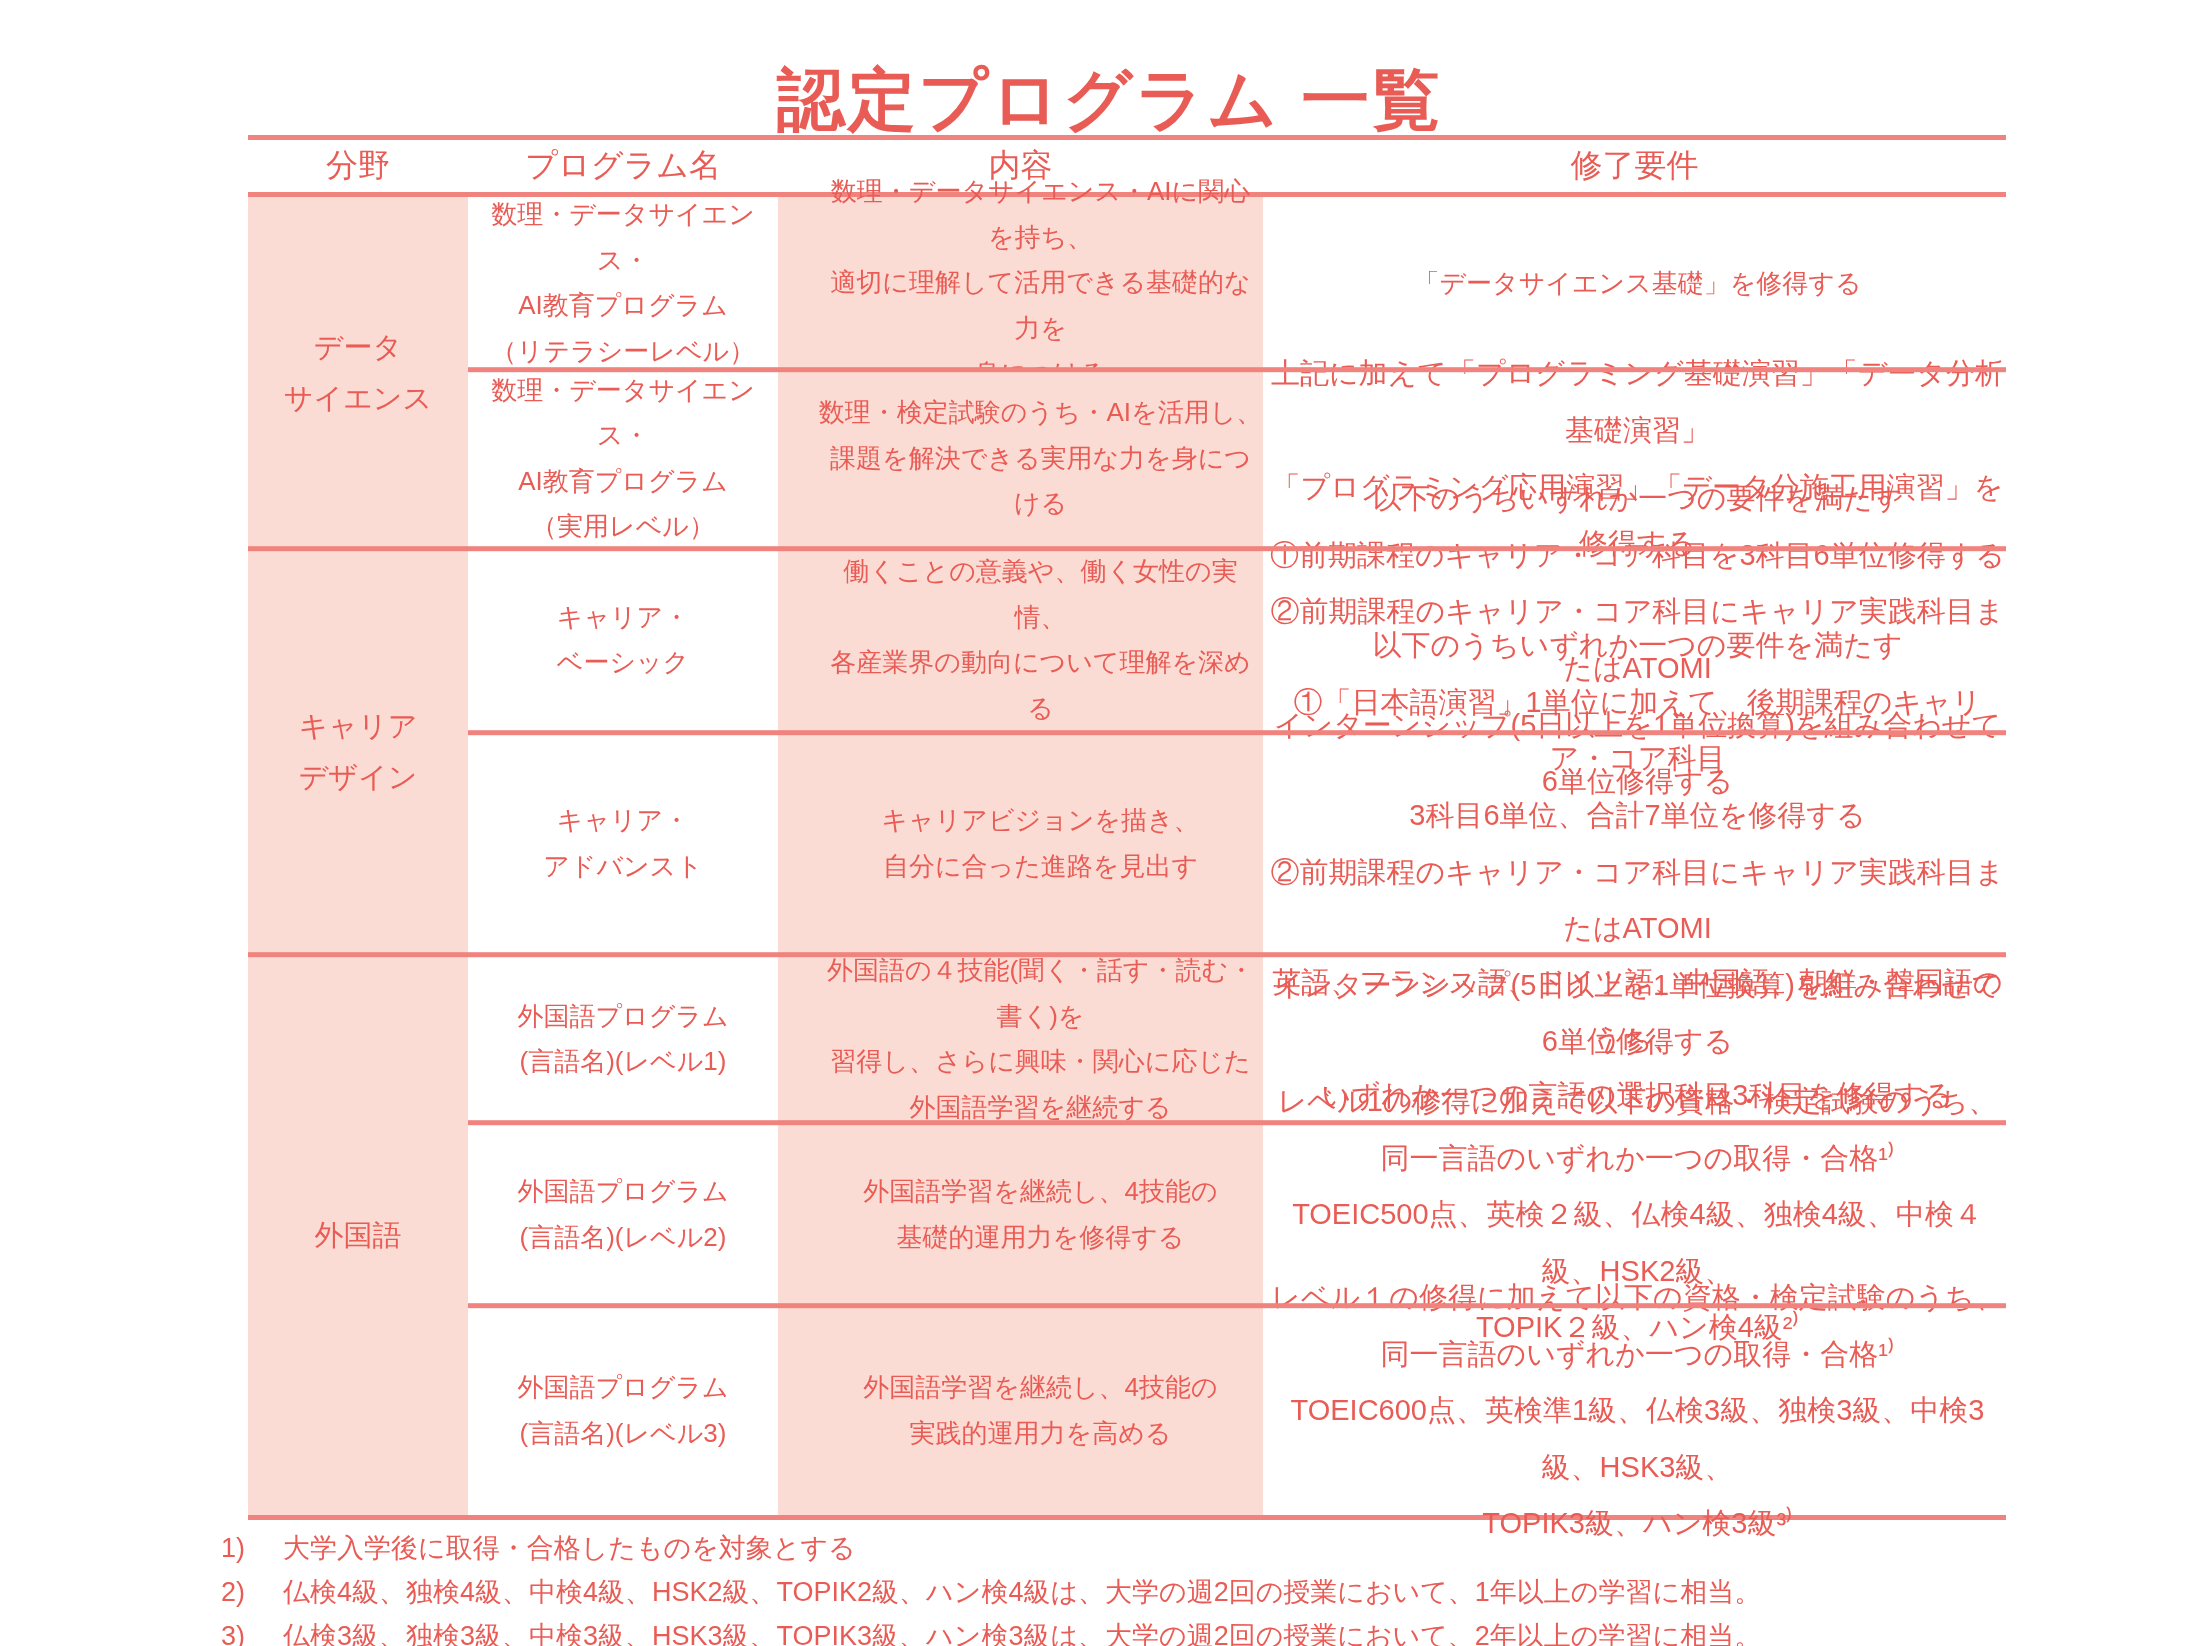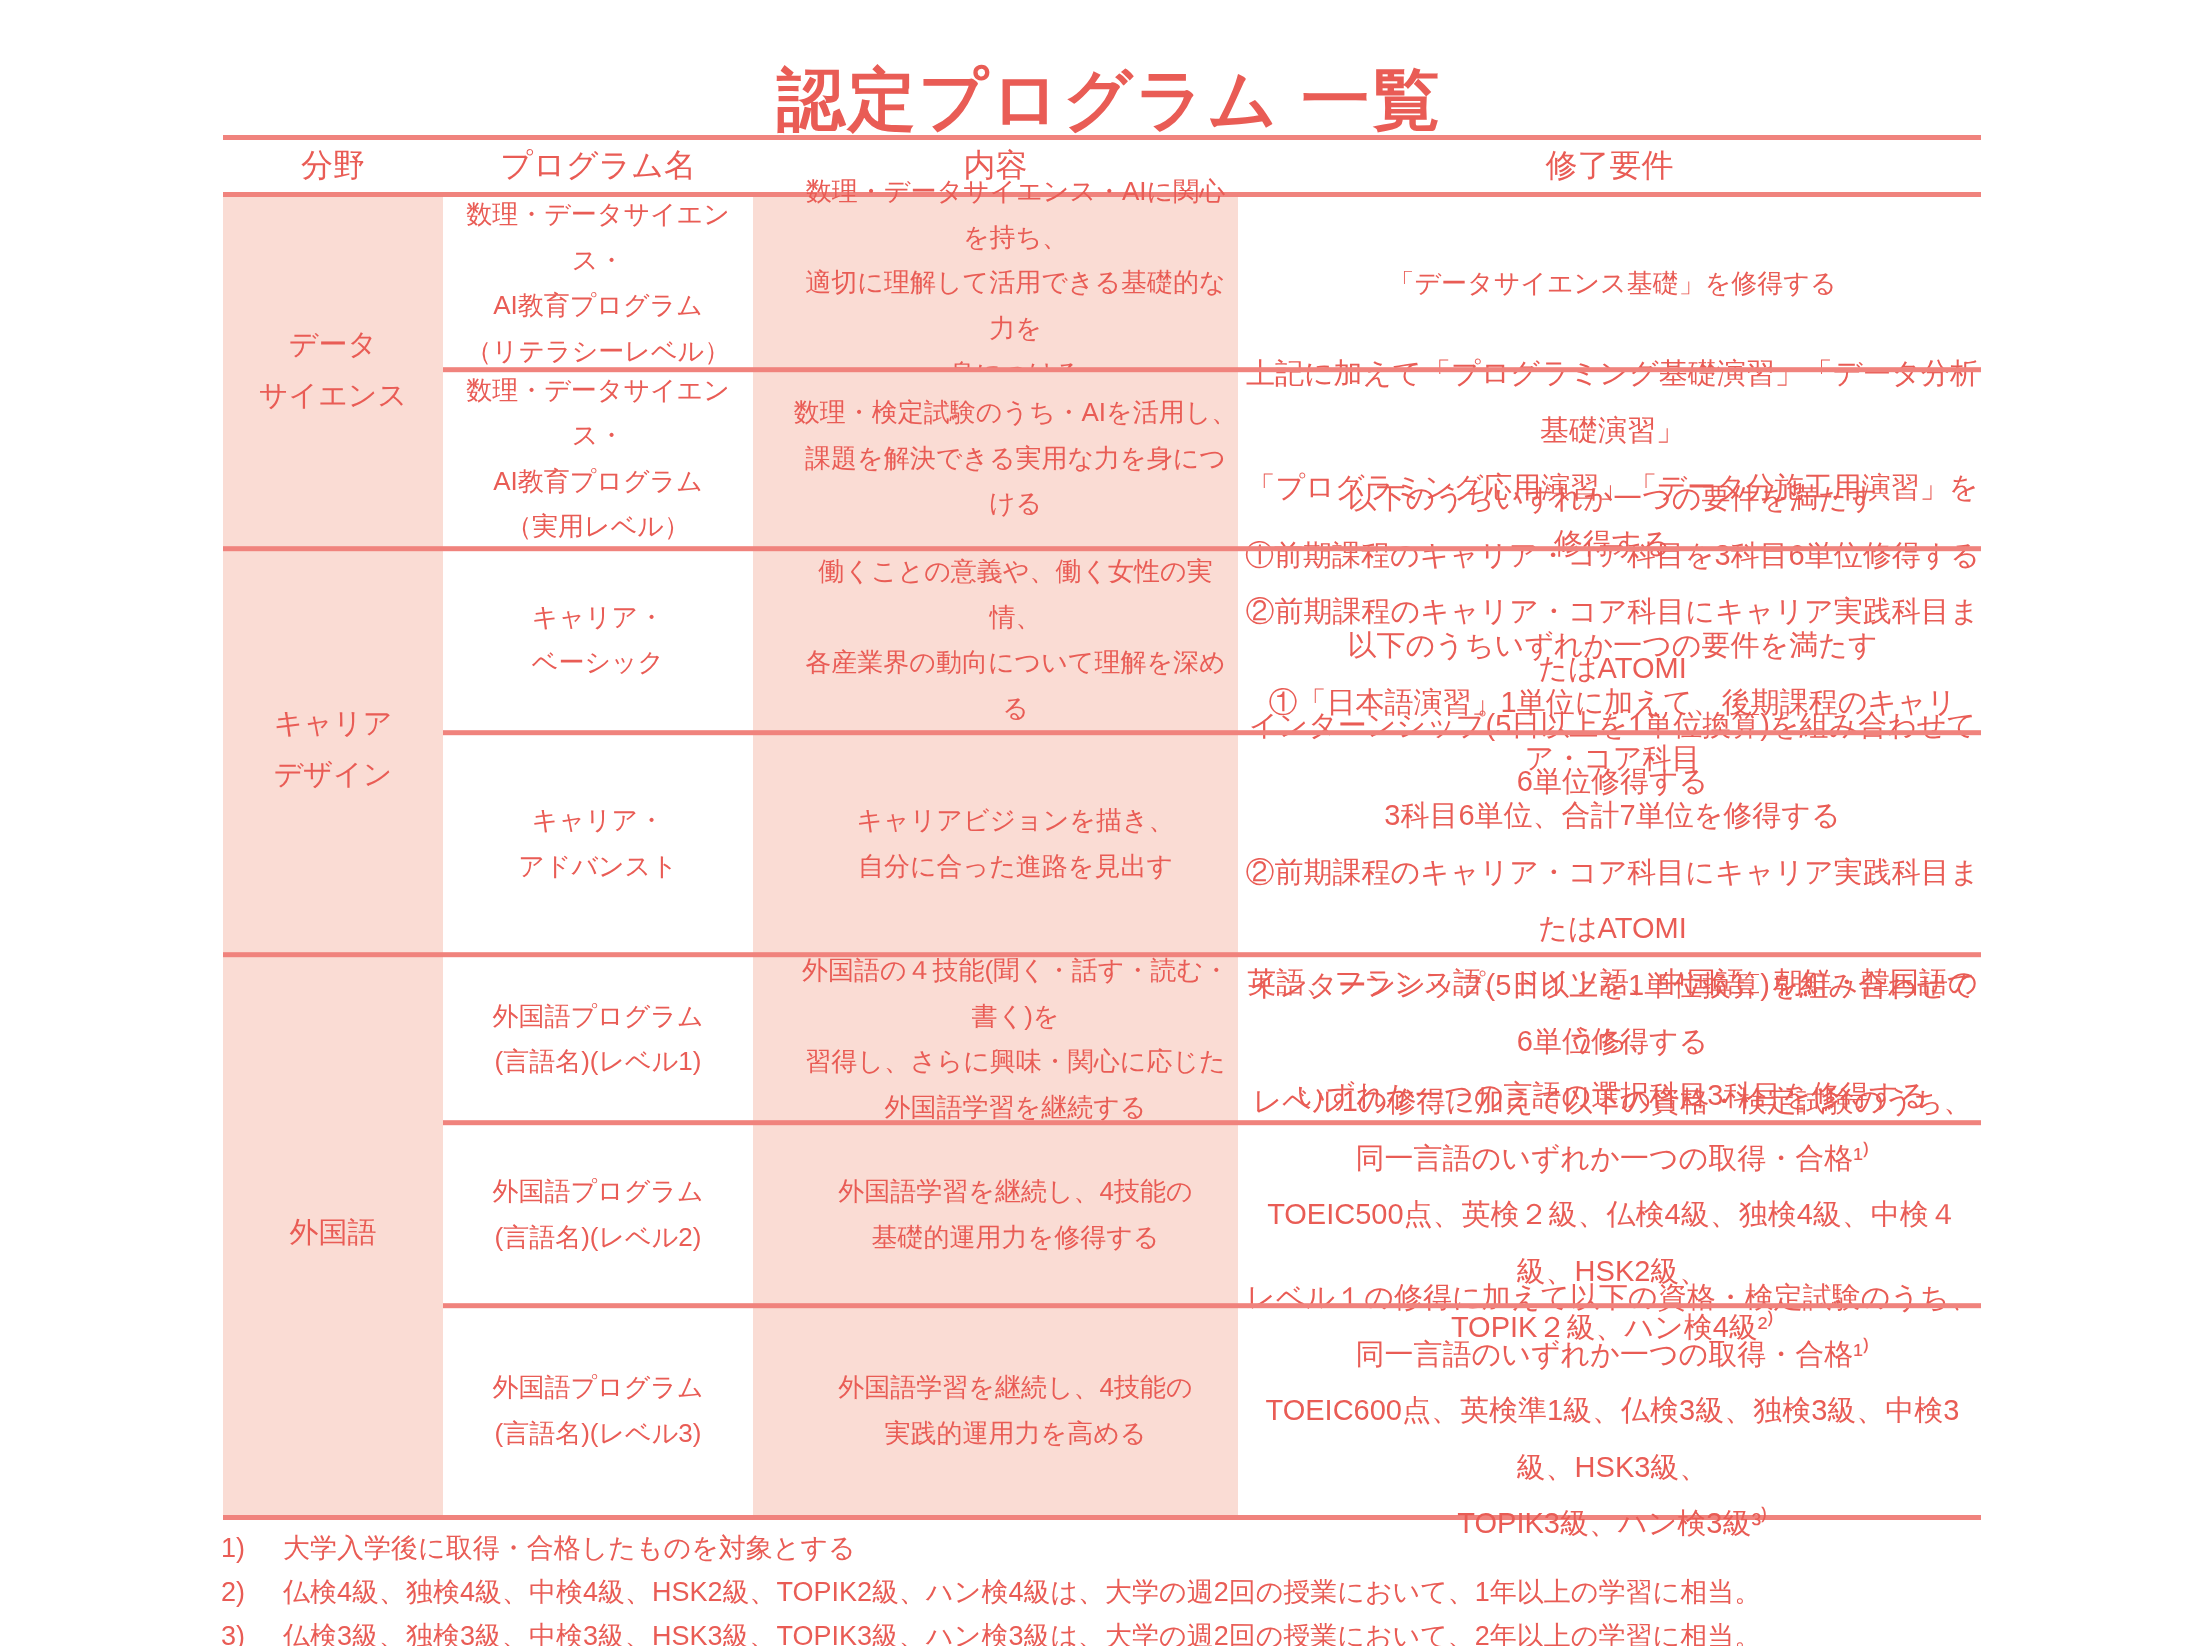--- a/index.html
+++ b/index.html
@@ -17,21 +17,21 @@
   }
   .page{position:relative;width:1860px;height:1647px;}
 
   .title{
     position:absolute;top:9px;left:231px;width:1758px;
     text-align:center;
     font-size:68px;font-weight:800;letter-spacing:2.7px;
     color:var(--accent);
   }
 
-  .table{position:absolute;left:223px;top:135px;width:1758px;}
+  .table{position:absolute;left:248px;top:135px;width:1758px;}
 
   .thead{
     display:grid;
     grid-template-columns:220px 310px 485px 743px;
     border-top:5.3px solid var(--line);
     border-bottom:5.3px solid var(--line);
     height:52px;
   }
   .thead .hcell{
     display:flex;align-items:center;justify-content:center;
@@ -52,21 +52,21 @@
   }
   .bg{background:var(--pink);}
 
   .g1{grid-area:1/1/3/2;}
   .g2{grid-area:3/1/5/2;}
   .g3{grid-area:5/1/8/2;}
   .r1{grid-row:1;} .r2{grid-row:2;} .r3{grid-row:3;} .r4{grid-row:4;}
   .r5{grid-row:5;} .r6{grid-row:6;} .r7{grid-row:7;}
   .c2{grid-column:2;} .c3{grid-column:3;} .c4{grid-column:4;padding-left:6px;}
 
-  .field{font-size:29px;line-height:1.75;font-family:Liberation Mono, monospace;}
+  .field{font-size:29px;line-height:1.75;}
   .program{font-size:26px;line-height:1.75;}
   .content{font-size:26px;line-height:1.75;padding-left:40px;}
   .req{font-size:29px;line-height:1.95;}
   .req-lg{font-size:26px;line-height:1.8;}
 
   .hline{
     position:absolute;height:4.5px;background:var(--line);
     transform:translateY(-1.8px);
   }
   .hline.partial{left:220px;width:1538px;}

